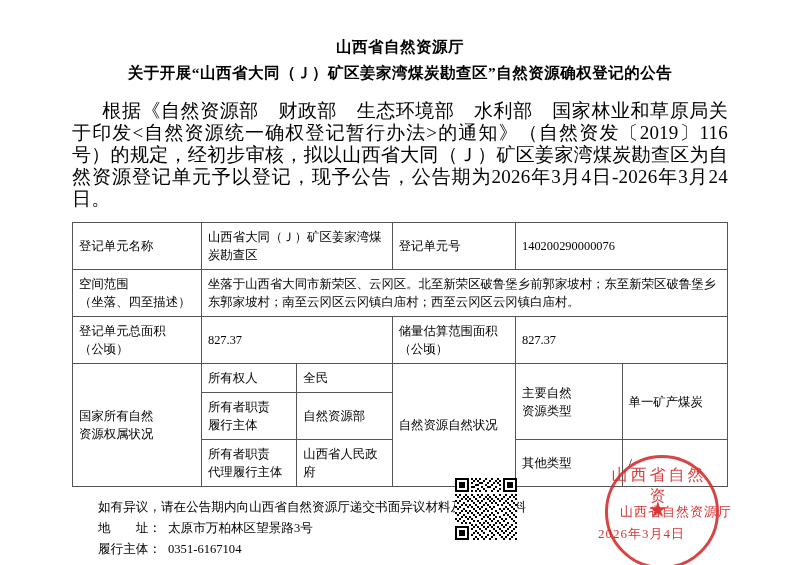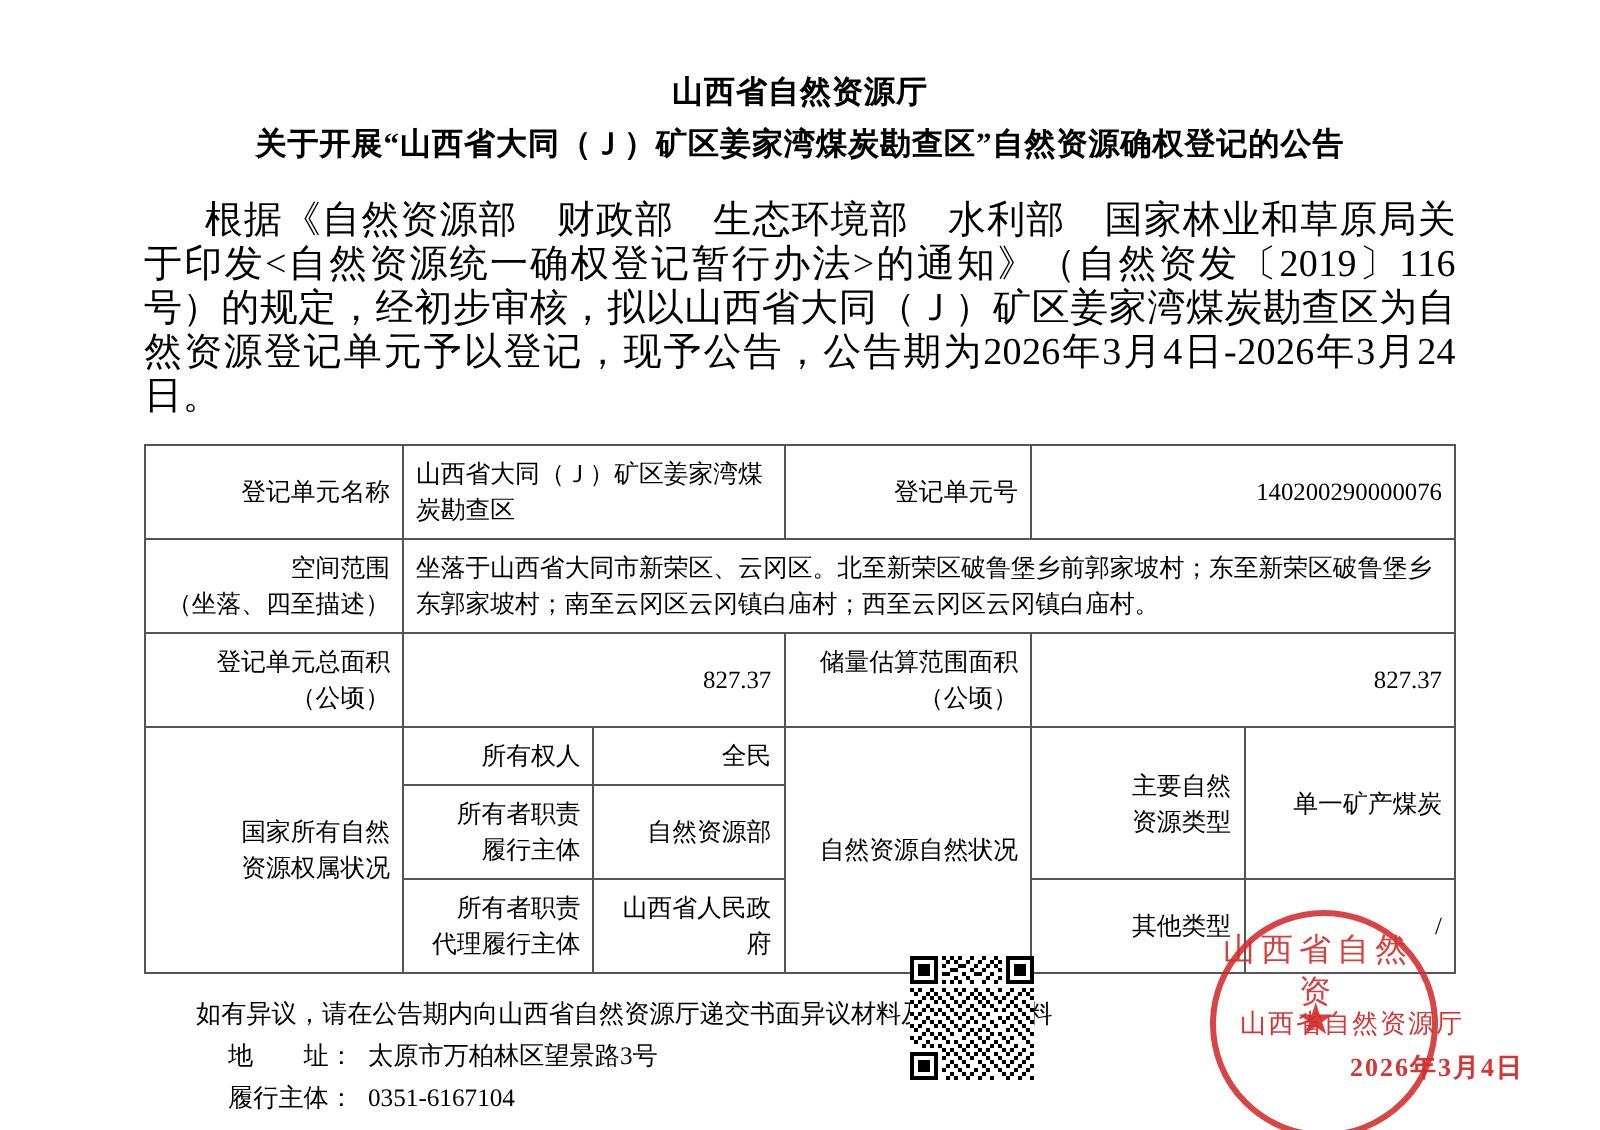--- a/index.html
+++ b/index.html
@@ -54,37 +54,36 @@
     width: 100%;
     table-layout: fixed;
     font-size: 12.4px;
   }
   table.reg td {
     border: 1px solid #555555;
     padding: 5px 6px;
     vertical-align: middle;
     line-height: 18px;
   }
-  td.c { text-align: right; }
+  td.c { text-align: left; }
   td.l { text-align: left; }
   .cell-label { text-align: center; }
   .footer {
     margin-top: 10px;
     font-size: 12.6px;
     line-height: 21px;
     position: relative;
   }
   .footer-row {
     display: block;
     white-space: pre;
   }
   .foot-label {
     display: inline-block;
     width: 70px;
-    margin-left: 16px;
   }
   .foot-indent {
     display: inline-block;
     width: 26px;
   }
   .qr {
     position: absolute;
     left: 455px;
     top: 478px;
     width: 62px;
@@ -138,25 +137,24 @@
     white-space: nowrap;
     opacity: 0.95;
   }
   .seal-org {
     left: 10px;
     top: 48px;
     width: 140px;
     text-align: center;
   }
   .seal-date {
-    left: 26px;
+    left: 2px;
     top: 70px;
     width: 140px;
-    text-align: right;
-    font-weight: bold;
+    text-align: left;
   }
 </style>
 </head>
 <body>
 
 <div class="page">
 
   <div class="title-block">
     <div class="title-line main">山西省自然资源厅</div>
     <div class="title-line main">关于开展“山西省大同（Ｊ）矿区姜家湾煤炭勘查区”自然资源确权登记的公告</div>

